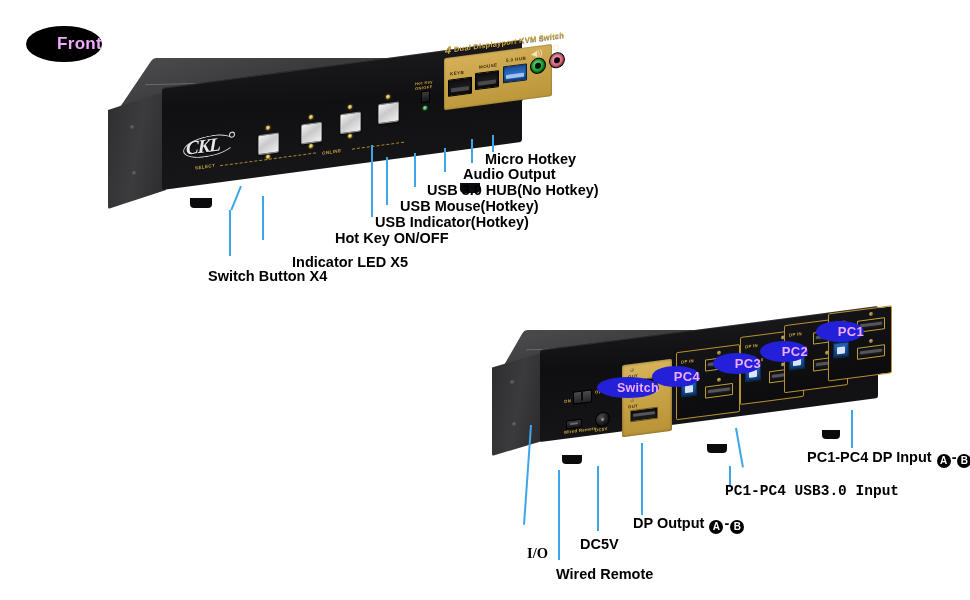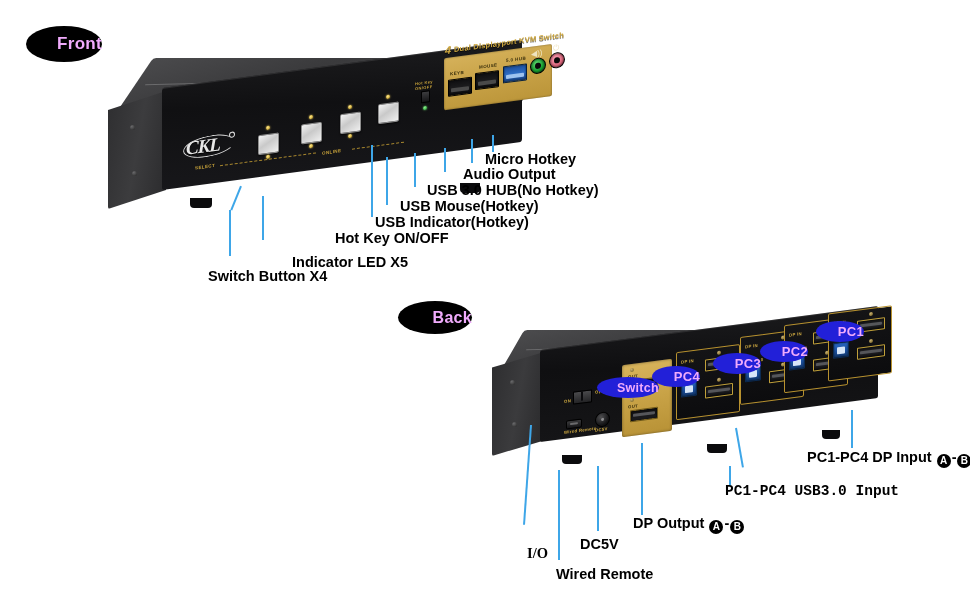--- a/index.html
+++ b/index.html
@@ -302,23 +302,20 @@
 
   <div class="lbl" style="left:485px;top:152px;">Micro Hotkey</div>
   <div class="lbl" style="left:463px;top:167px;text-align:right;">Audio Output</div>
   <div class="lbl" style="left:427px;top:183px;">USB 3.0 HUB(No Hotkey)</div>
   <div class="lbl" style="left:400px;top:199px;">USB Mouse(Hotkey)</div>
   <div class="lbl" style="left:375px;top:215px;">USB Indicator(Hotkey)</div>
   <div class="lbl" style="left:335px;top:231px;">Hot Key ON/OFF</div>
   <div class="lbl" style="left:248px;top:255px;margin-left:44px;">Indicator LED X5</div>
   <div class="lbl" style="left:208px;top:269px;">Switch Button X4</div>
 
-  <div class="badge badge-dark" style="left:398px;top:301px;width:74px;height:33px;font-size:16px;">
-    <span>Back</span>
-  </div>
 
   <div id="back">
     <div class="b-top"></div>
     <div class="b-top-hl"></div>
     <div class="b-side">
       <div class="screw" style="left:18px;top:28px;"></div>
       <div class="screw" style="left:20px;top:70px;"></div>
     </div>
     <div class="foot" style="left:70px;top:125px;width:20px;height:9px;"></div>
     <div class="foot" style="left:215px;top:114px;width:20px;height:9px;"></div>

